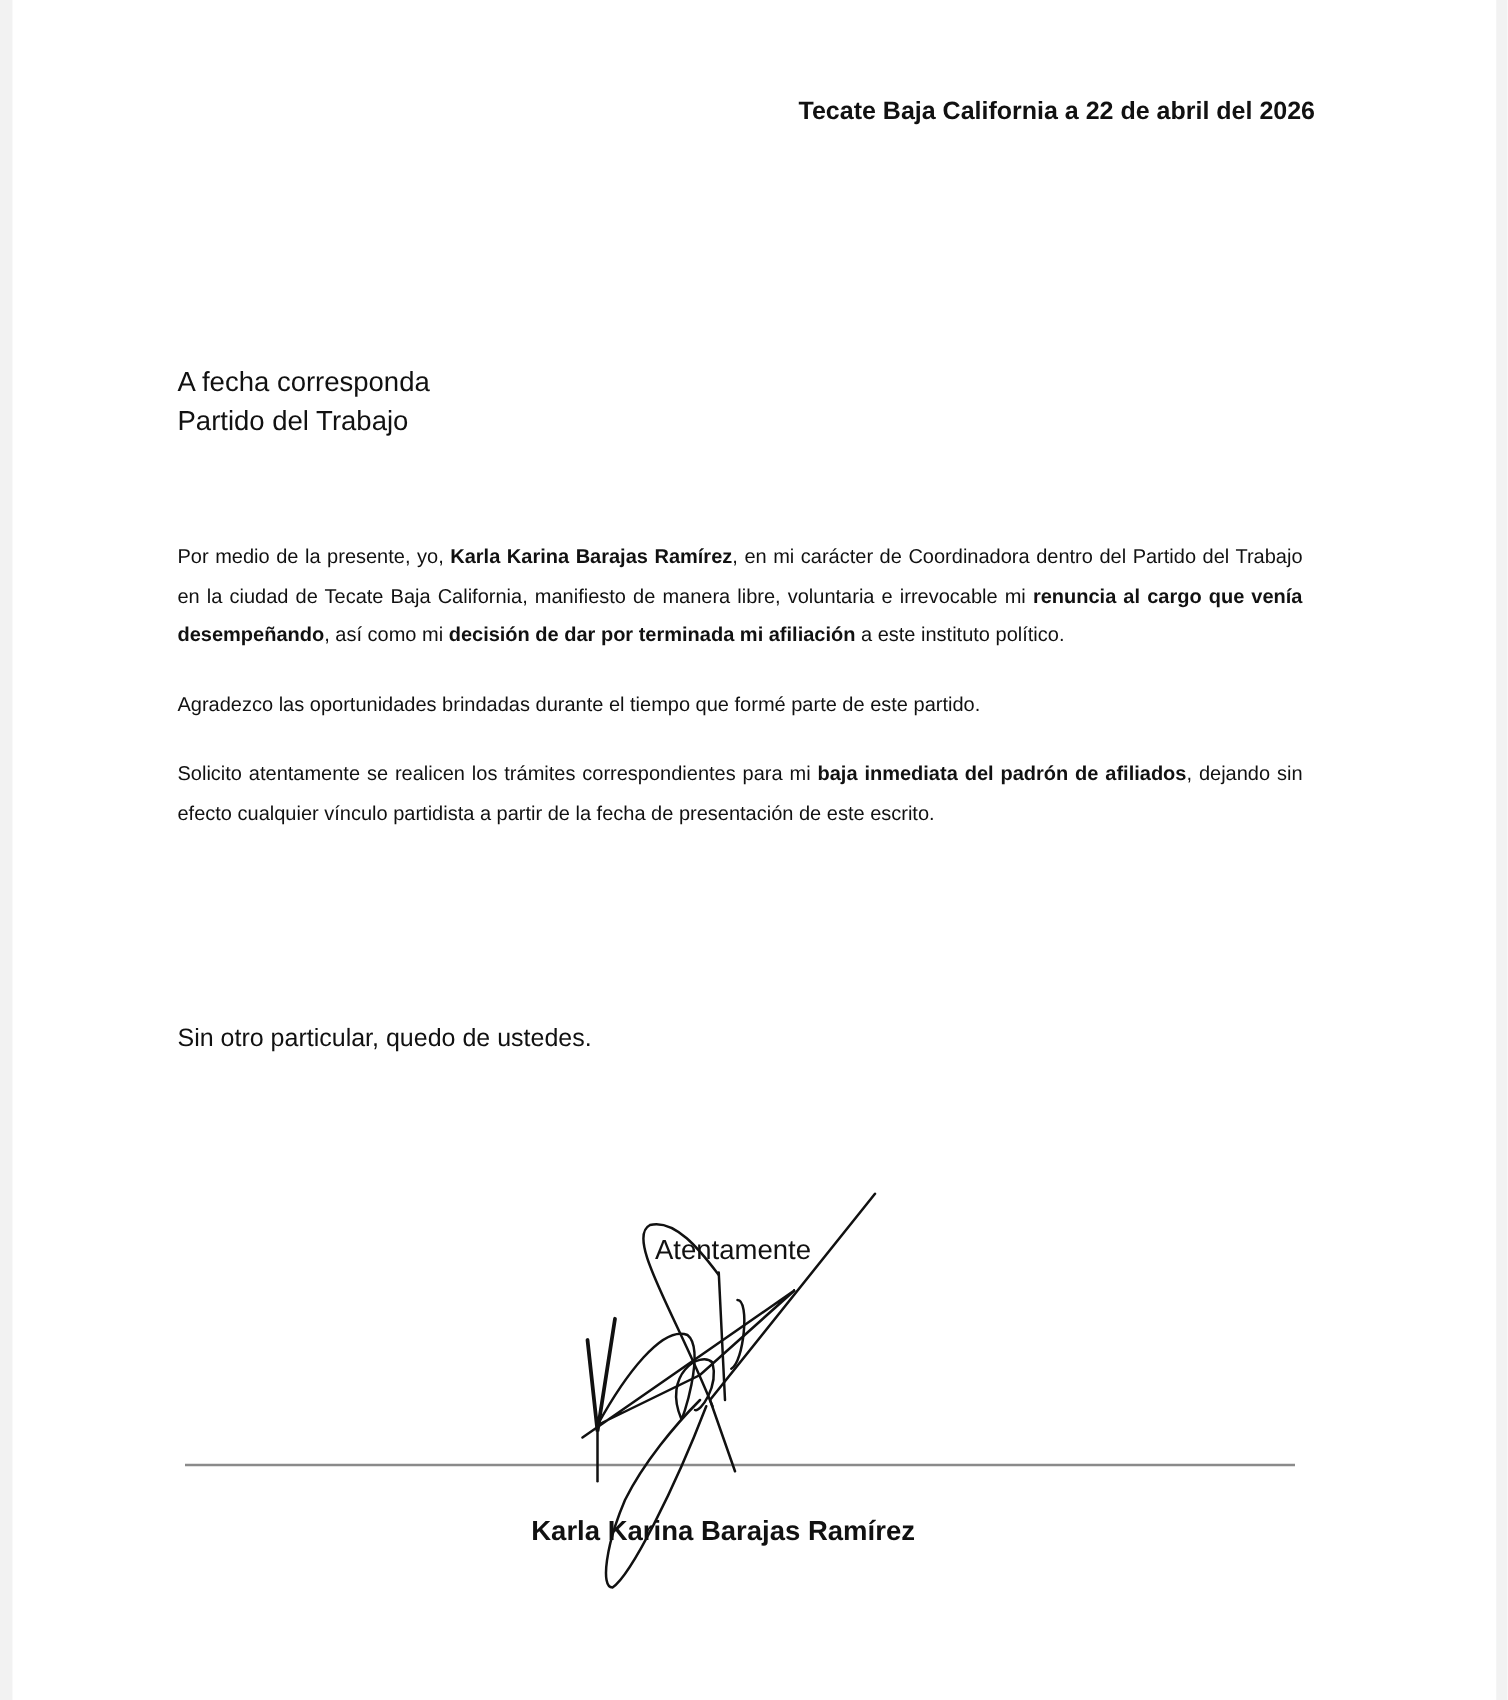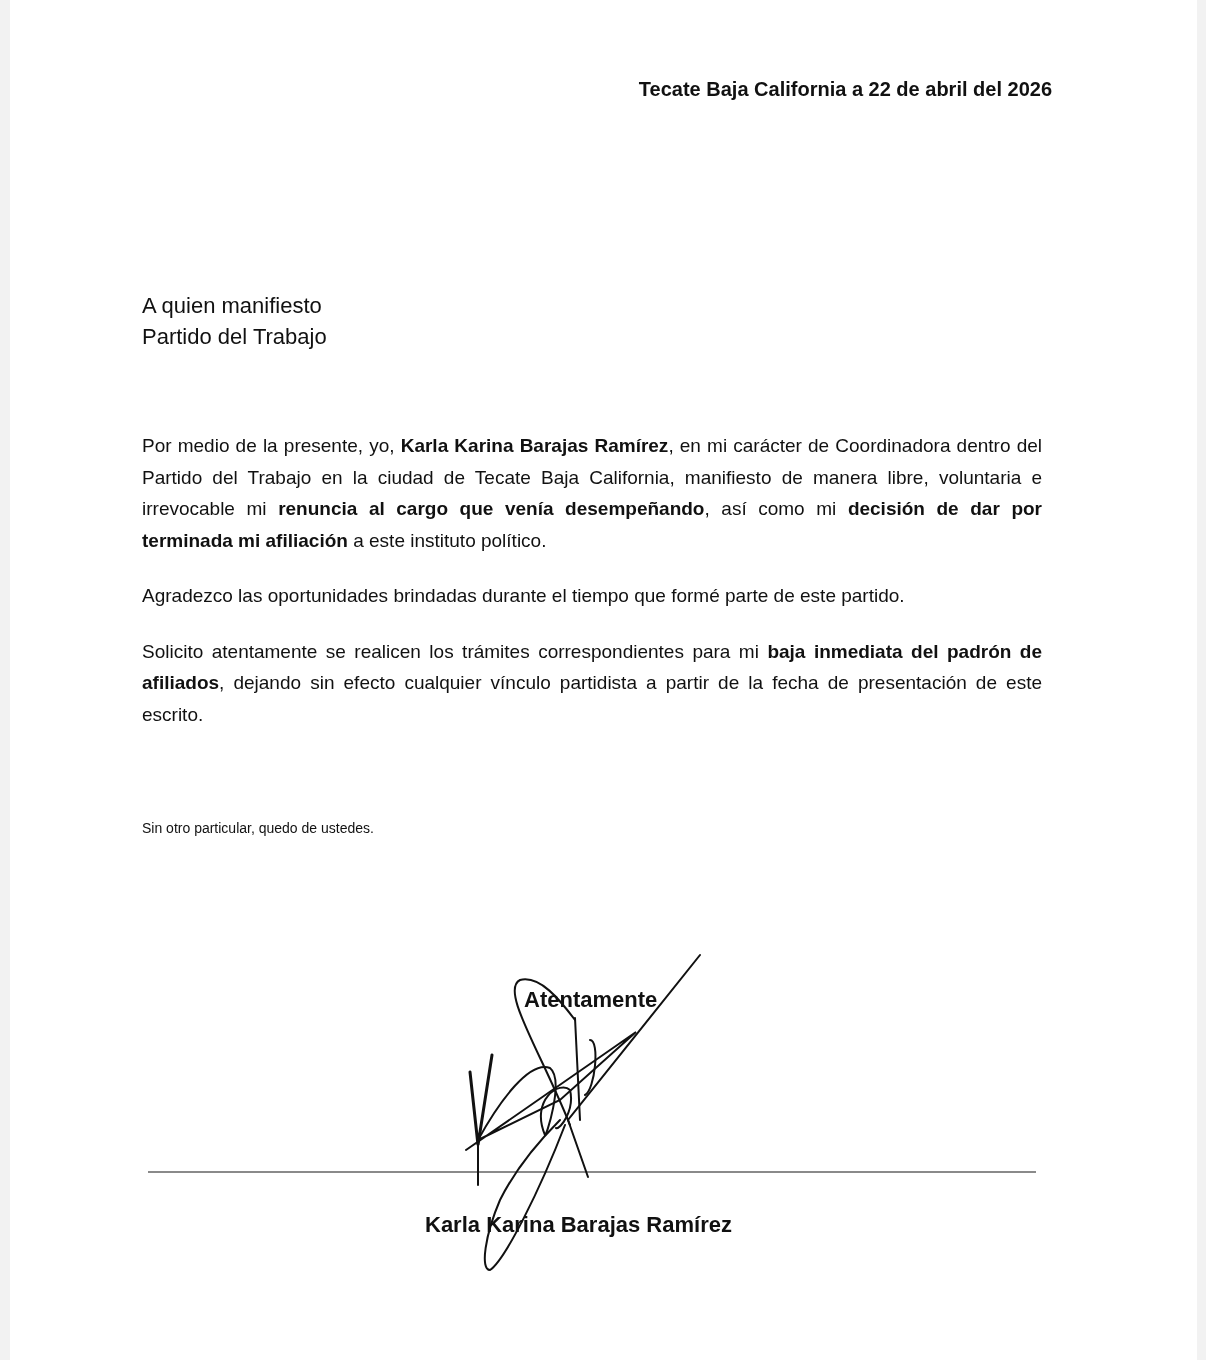--- a/index.html
+++ b/index.html
@@ -19,32 +19,31 @@
       position: absolute; top: 78px; right: 154px;
       font-size: 20px; font-weight: bold; white-space: nowrap;
     }
     .recipient {
       position: absolute; left: 142px; top: 290px;
       font-size: 22px; line-height: 31px;
     }
     .body {
       position: absolute; left: 142px; top: 430px;
       width: 900px;
-      font-size: 19px; line-height: 31.5px;
+      font-size: 16px; line-height: 31.5px;
       text-align: justify;
     }
     .body p { margin: 0 0 24px 0; }
     .closing {
       position: absolute; left: 142px; top: 820px;
-      font-size: 14px;
+      font-size: 20px;
     }
     .atentamente {
       position: absolute; left: 524px; top: 987px;
       font-size: 22px;
-      font-weight: bold;
     }
     .sig-line {
       position: absolute; left: 148px; top: 1171px;
       width: 888px; height: 2px; background: #8a8a8a;
     }
     .signer-name {
       position: absolute; left: 425px; top: 1212px;
       font-size: 22px; font-weight: bold; white-space: nowrap;
     }
     .signature {
@@ -54,21 +53,21 @@
     b { font-weight: bold; }
   </style>
 </head>
 <body>
 
 <div class="page"></div>
 
 <div class="date">Tecate Baja California a 22 de abril del 2026</div>
 
 <div class="recipient">
-  <div>A quien manifiesto</div>
+  <div>A fecha corresponda</div>
   <div>Partido del Trabajo</div>
 </div>
 
 <div class="body">
   <p><span>Por medio de la presente, yo, </span><b>Karla Karina Barajas Ramírez</b><span>, en mi carácter de Coordinadora dentro del Partido del Trabajo en la ciudad de Tecate Baja California, manifiesto de manera libre, voluntaria e irrevocable mi </span><b>renuncia al cargo que venía desempeñando</b><span>, así como mi </span><b>decisión de dar por terminada mi afiliación</b><span> a este instituto político.</span></p>
   <p><span>Agradezco las oportunidades brindadas durante el tiempo que formé parte de este partido.</span></p>
   <p><span>Solicito atentamente se realicen los trámites correspondientes para mi </span><b>baja inmediata del padrón de afiliados</b><span>, dejando sin efecto cualquier vínculo partidista a partir de la fecha de presentación de este escrito.</span></p>
 </div>
 
 <div class="closing">Sin otro particular, quedo de ustedes.</div>

